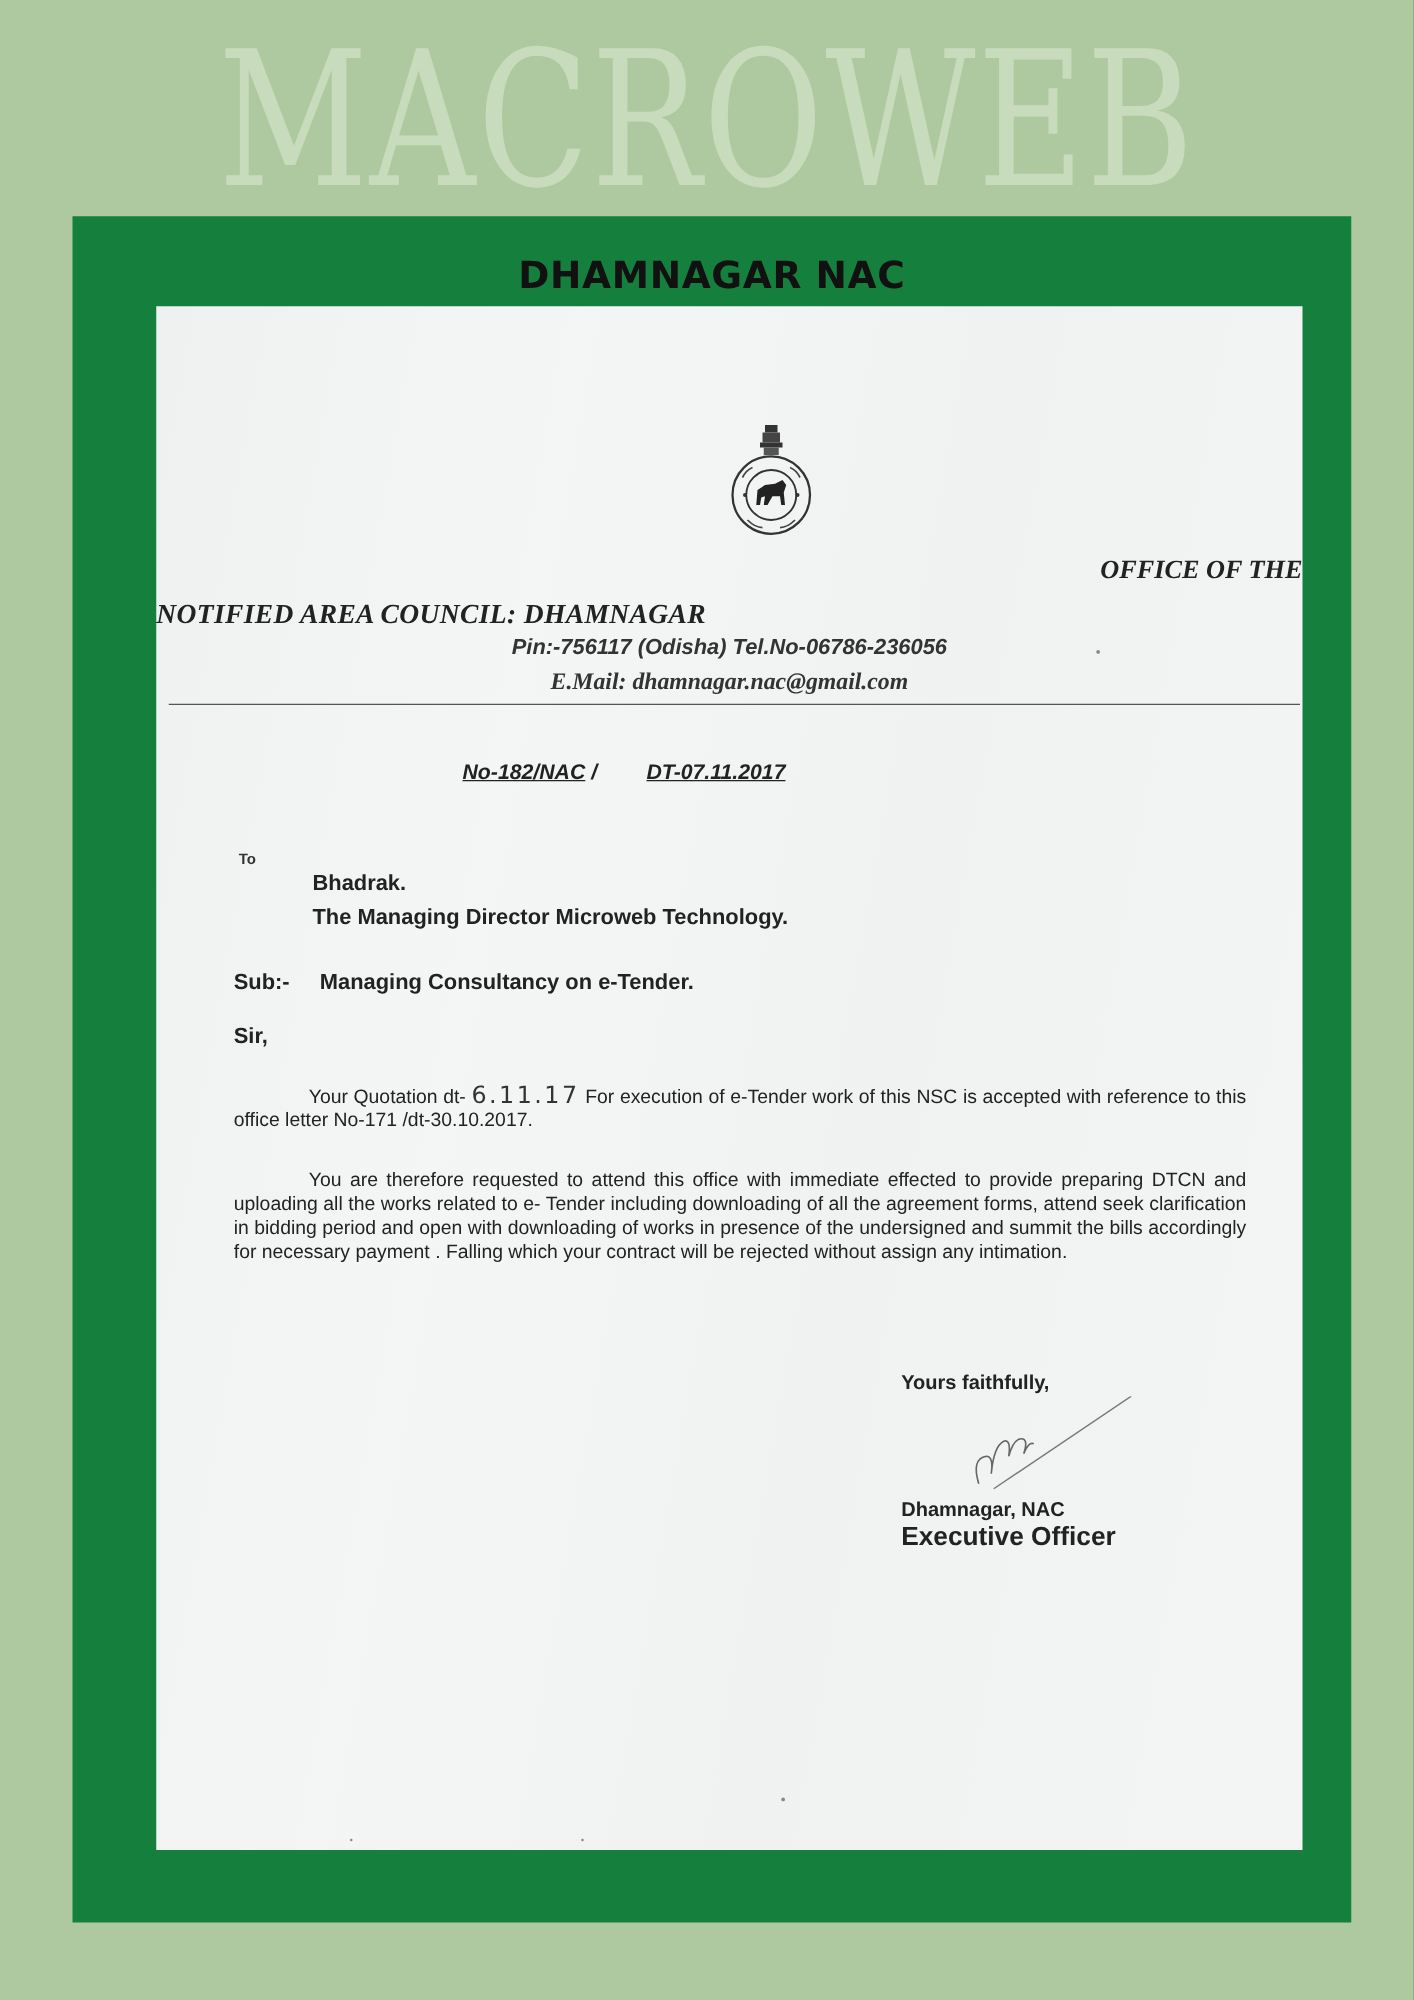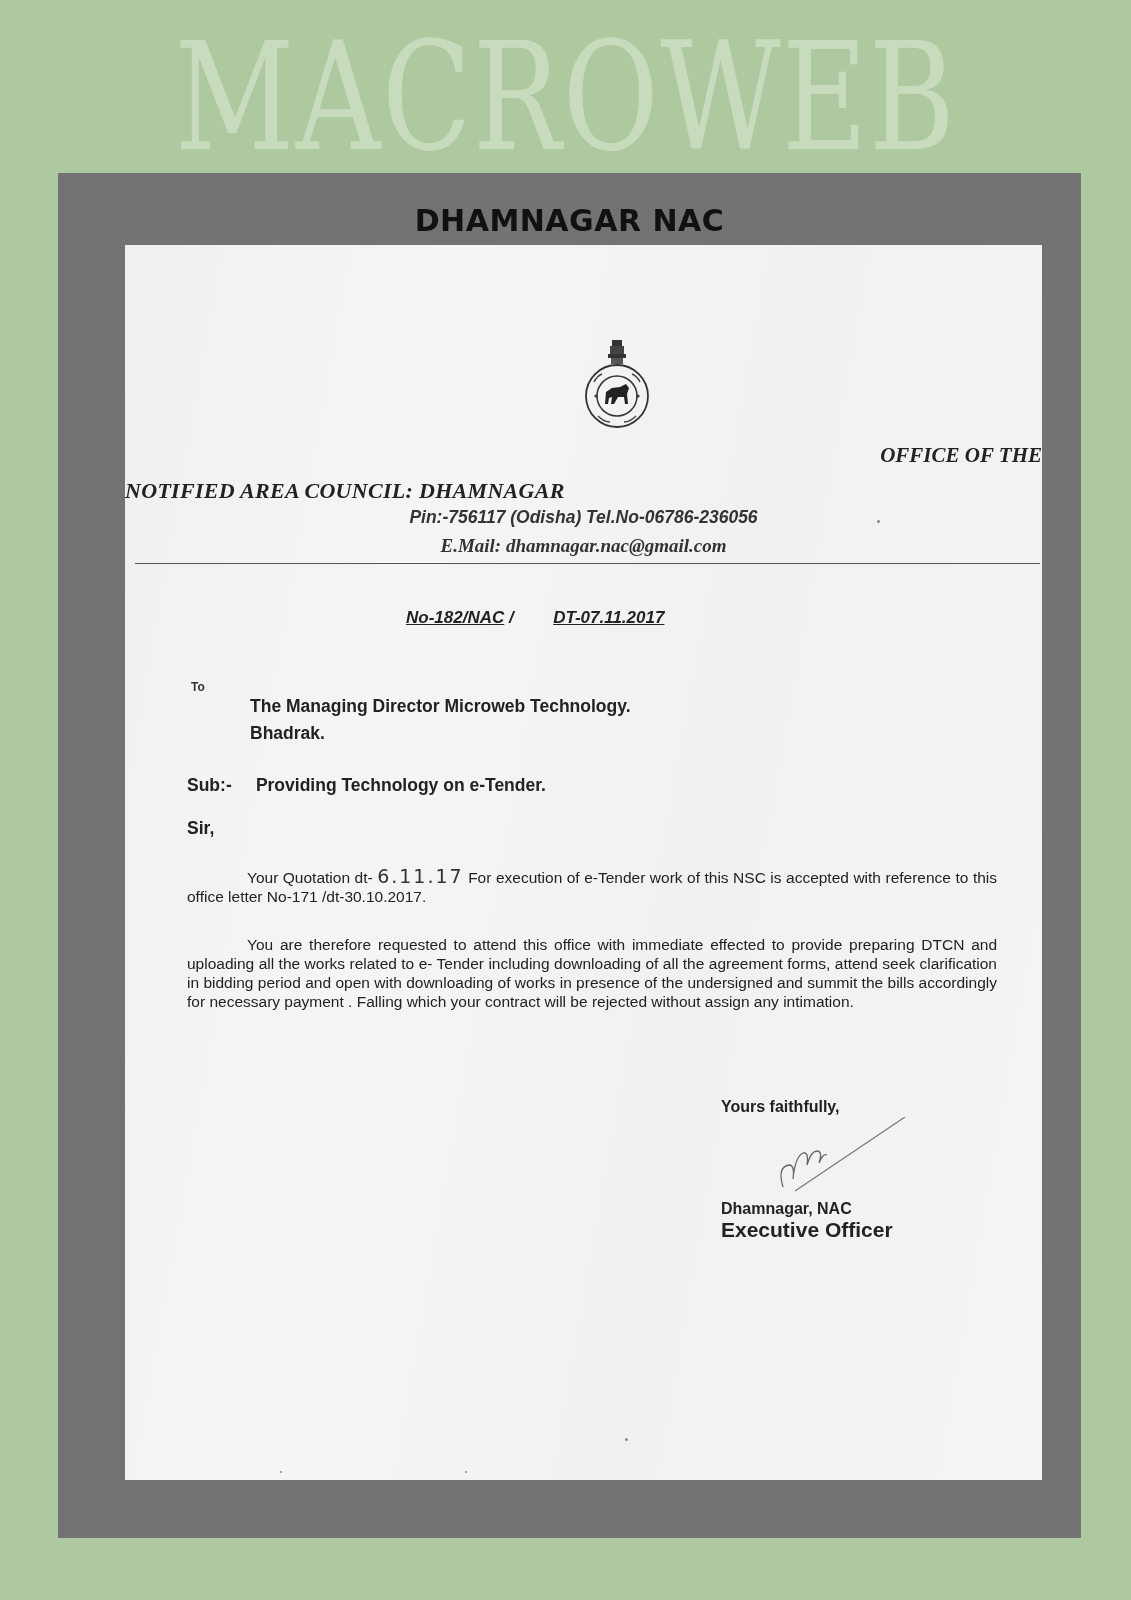--- a/index.html
+++ b/index.html
@@ -12,21 +12,21 @@
   .brand {
     position: absolute; left: 0; top: 22px; width: 1131px;
     text-align: center;
     font-family: "DejaVu Serif", "Liberation Serif", serif;
     font-size: 150px; line-height: 150px;
     color: #c8dcbd; letter-spacing: 2px;
     transform: scaleX(0.78); transform-origin: center top;
   }
   .card {
     position: absolute; left: 58px; top: 173px; width: 1023px; height: 1365px;
-    background: #737373;
+    background: #15803d;
   }
   .card-title {
     position: absolute; left: 0; top: 30px; width: 1023px; text-align: center;
     font-family: "DejaVu Sans", sans-serif; font-size: 30px; font-weight: 600;
     color: #111; letter-spacing: 0.5px;
   }
   .scan {
     position: absolute; left: 67px; top: 72px; width: 917px; height: 1235px;
     background: linear-gradient(100deg, #eef1f0 0%, #f4f6f5 30%, #eff2f1 60%, #f3f5f4 100%);
   }
@@ -53,21 +53,21 @@
     font-family: "Liberation Serif", serif; font-style: italic; font-weight: bold;
     font-size: 19px; color: #333;
   }
   .lh-rule {
     position: absolute; left: 10px; top: 318px; width: 905px; height: 0;
     border-top: 1.5px solid #555;
   }
   .refline {
     position: absolute; left: 245px; top: 363px;
     font-family: "Liberation Sans", sans-serif; font-style: italic; font-weight: bold;
-    font-size: 17px; color: #222; margin-left: 36px;
+    font-size: 17px; color: #222;
   }
   .refline .u { text-decoration: underline; }
   .refline .gap { display: inline-block; width: 30px; }
   .to {
     position: absolute; left: 66px; top: 410px;
     font-weight: bold; font-size: 12px; color: #333; margin-top: 25px;
   }
   .addr {
     position: absolute; left: 125px; top: 448px;
     font-family: "Liberation Sans", sans-serif; font-weight: bold;
@@ -147,27 +147,27 @@
     <div class="refline">
       <span class="u">No-182/NAC</span>
       <span>/</span>
       <span class="gap"></span>
       <span class="u">DT-07.11.2017</span>
     </div>
 
     <div class="to">To</div>
 
     <div class="addr">
+      <div>Bhadrak.</div>
       <div>The Managing Director Microweb Technology.</div>
-      <div>Bhadrak.</div>
     </div>
 
     <div class="sub">
       <span class="label">Sub:-</span>
-      <span>Providing Technology on e-Tender.</span>
+      <span>Managing Consultancy on e-Tender.</span>
     </div>
 
     <div class="salute">Sir,</div>
 
     <div class="para p1">
       <span>Your Quotation dt-</span>
       <span class="hand">6.11.17</span>
       <span> For execution of e-Tender work of this NSC is accepted with reference to this office letter No-171 /dt-30.10.2017.</span>
     </div>
 

